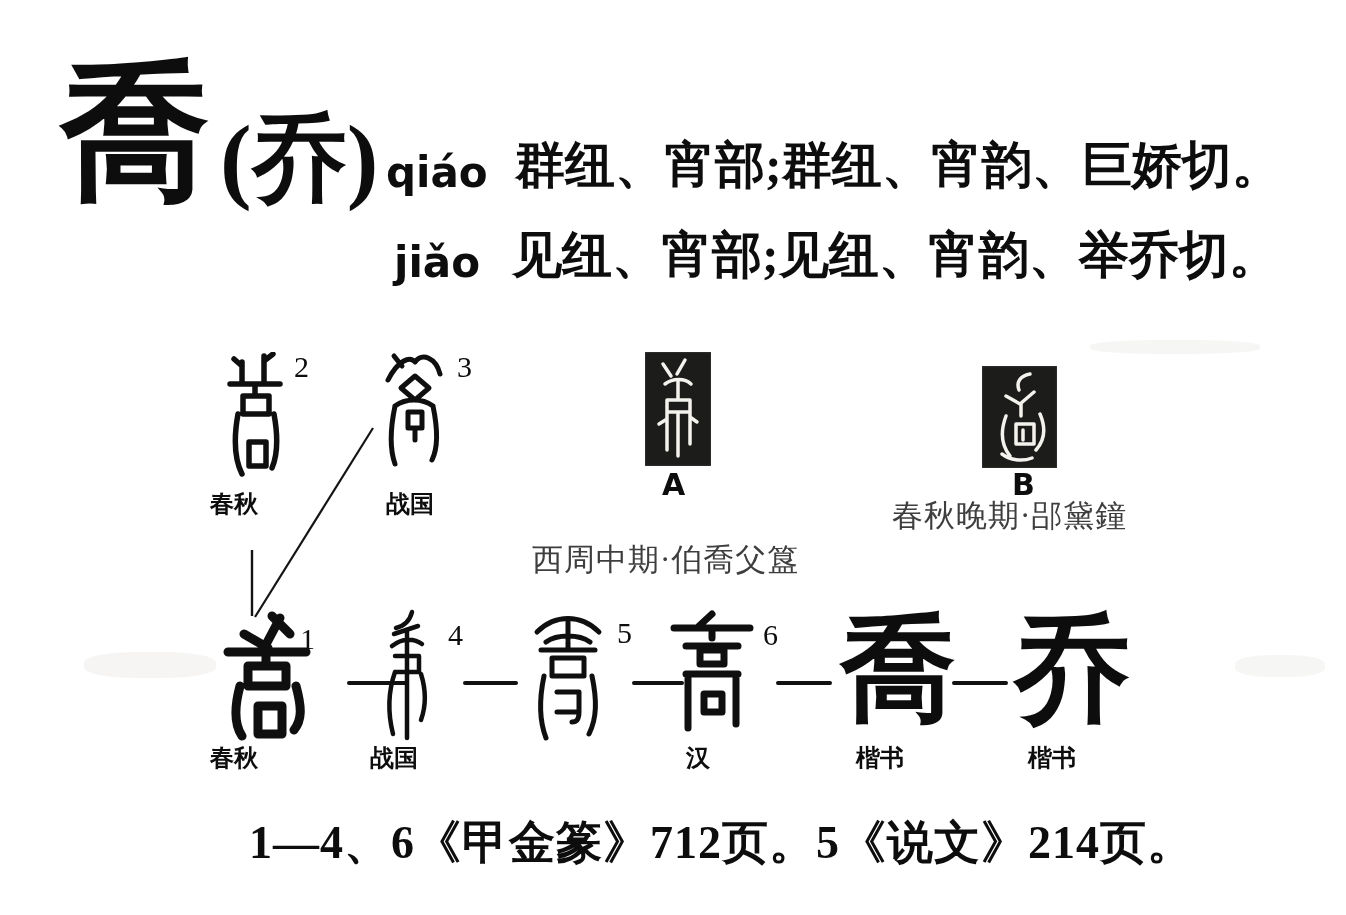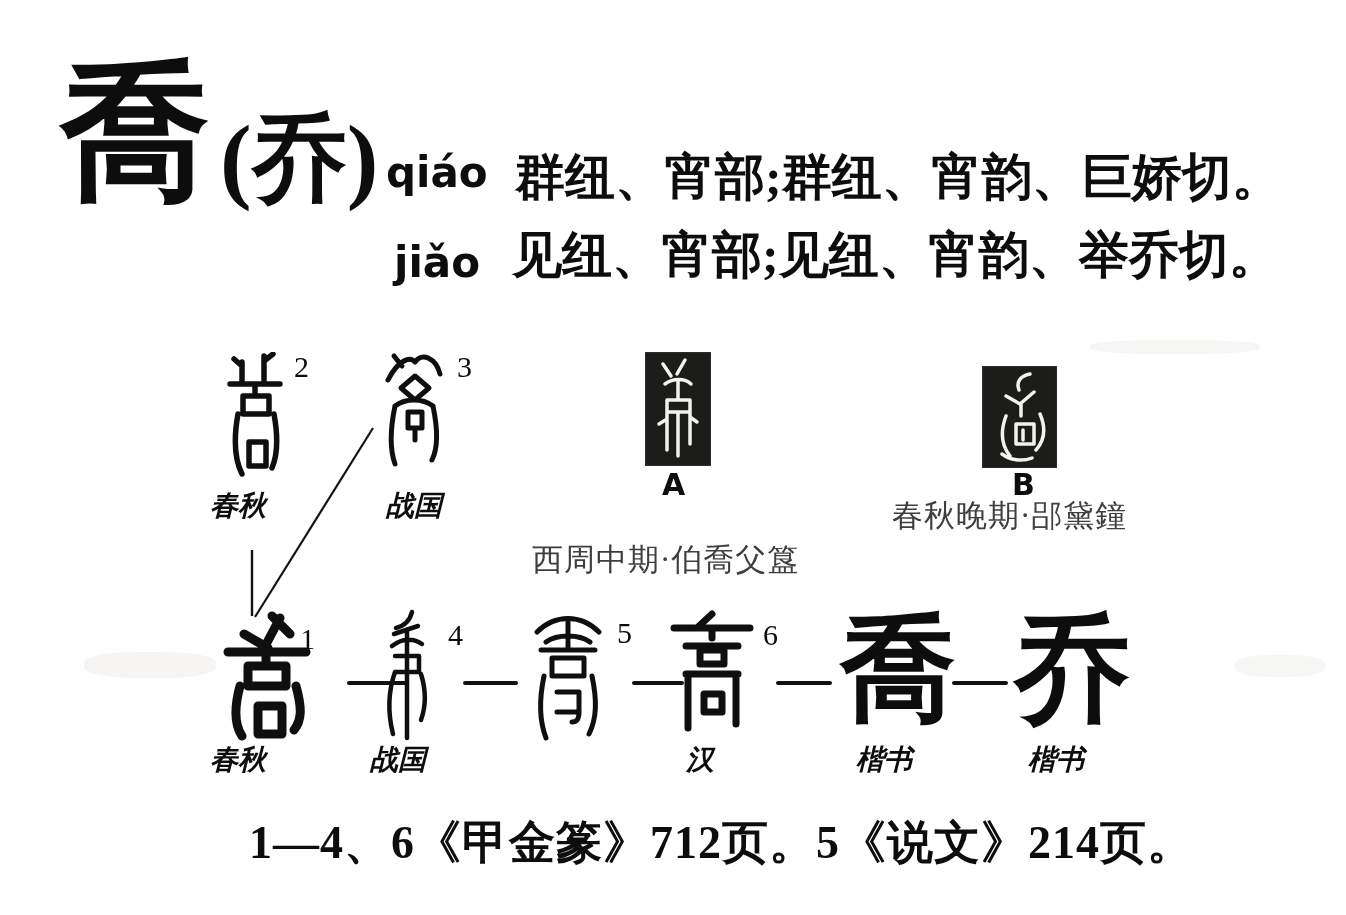--- a/index.html
+++ b/index.html
@@ -6,21 +6,21 @@
   #page{
     position:relative;width:1346px;height:915px;background:#ffffff;overflow:hidden;
     font-family:"Liberation Serif","DejaVu Serif",serif;color:#0d0d0d;
   }
   .abs{position:absolute;}
   .nowrap{white-space:nowrap;}
   .headword{font-size:150px;line-height:1;font-weight:700;letter-spacing:0;}
   .variant{font-size:95px;line-height:1;font-weight:600;}
   .pinyin{font-family:"DejaVu Sans","Liberation Sans",sans-serif;font-size:42px;font-weight:600;line-height:1;}
   .gloss{font-size:50px;font-weight:700;line-height:1.1;letter-spacing:0px;}
-  .era-label{font-size:28px;font-weight:600;line-height:1;font-style:italic;}
+  .era-label{font-size:24px;font-weight:600;line-height:1;}
   .form-number{font-size:30px;font-weight:500;line-height:1;font-family:"Liberation Serif",serif;}
   .rub-label{font-family:"DejaVu Sans",sans-serif;font-size:30px;font-weight:700;line-height:1;}
   .rub-caption{font-size:31px;font-weight:500;color:#3e3e3e;letter-spacing:1px;line-height:1;}
   .kaishu{font-size:116px;line-height:1;font-weight:600;}
   .dash{height:4px;background:#111;border-radius:2px;}
   .rubbing{background:#1c1c1a;box-shadow:0 0 2px #555 inset;}
   .footnote{font-size:46px;font-weight:600;letter-spacing:1px;line-height:1;}
   .glyph-svg path{fill:none;stroke:#0f0f0f;stroke-linecap:round;stroke-linejoin:round;}
   .rub-svg path{fill:none;stroke:#f4f2ec;stroke-linecap:round;stroke-linejoin:round;}
   .connector-svg line{stroke:#141414;}
@@ -32,21 +32,21 @@
 <div id="page">
 
   <div class="abs smudge" style="left:84px;top:652px;width:132px;height:26px;opacity:.55;"></div>
   <div class="abs smudge" style="left:1090px;top:340px;width:170px;height:14px;opacity:.5;"></div>
   <div class="abs smudge" style="left:1235px;top:655px;width:90px;height:22px;opacity:.5;"></div>
 
   <div class="abs headword nowrap" style="left:60px;top:58px;">喬</div>
   <div class="abs variant nowrap" style="left:220px;top:112px;">(乔)</div>
 
   <div class="abs pinyin nowrap" style="left:386px;top:152px;">qiáo</div>
-  <div class="abs gloss nowrap" style="left:515px;top:150px;text-align:center;">群纽、宵部;群纽、宵韵、巨娇切。</div>
+  <div class="abs gloss nowrap" style="left:515px;top:138px;text-align:center;">群纽、宵部;群纽、宵韵、巨娇切。</div>
 
   <div class="abs pinyin nowrap" style="left:394px;top:242px;">jiǎo</div>
   <div class="abs gloss nowrap" style="left:512px;top:228px;">见纽、宵部;见纽、宵韵、举乔切。</div>
 
   <svg class="abs glyph-svg" style="left:222px;top:352px;" width="70" height="128" viewBox="0 0 70 128">
     <path stroke-width="5.5" d="M20 10 V32 M20 14 L12 7 M42 4 V32 M42 9 L51 2 M8 32 H58 M33 32 V44 M21 44 H47 V62 H21 Z M16 62 C12 84 12 106 20 122 M52 62 C56 84 56 102 50 116 M27 90 H44 V114 H27 Z"></path>
   </svg>
   <div class="abs form-number" style="left:294px;top:352px;">2</div>
   <div class="abs era-label nowrap" style="left:210px;top:492px;">春秋</div>
 

